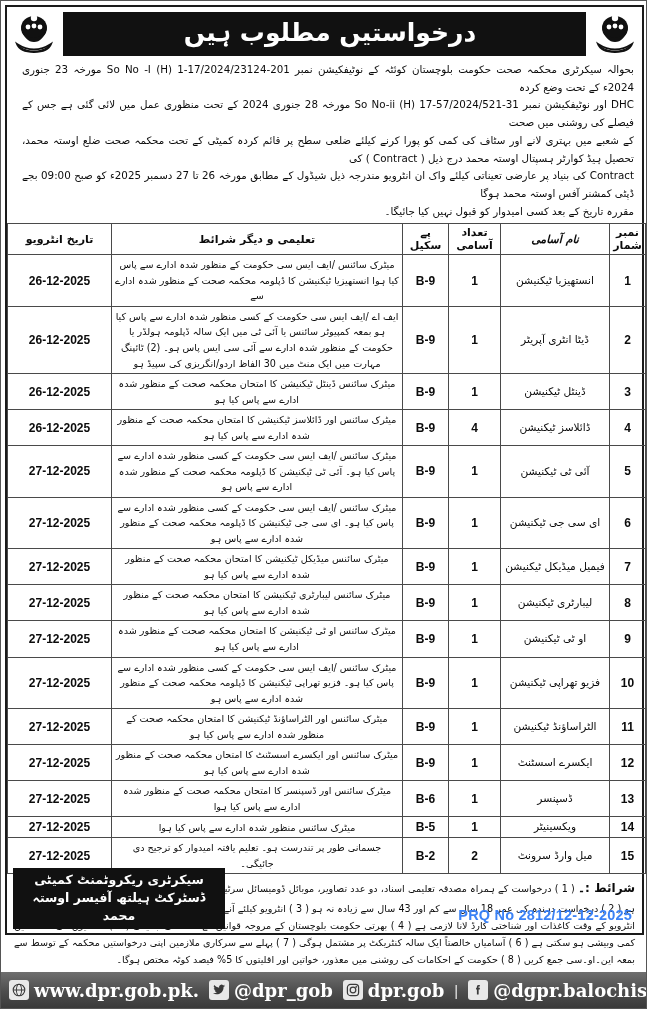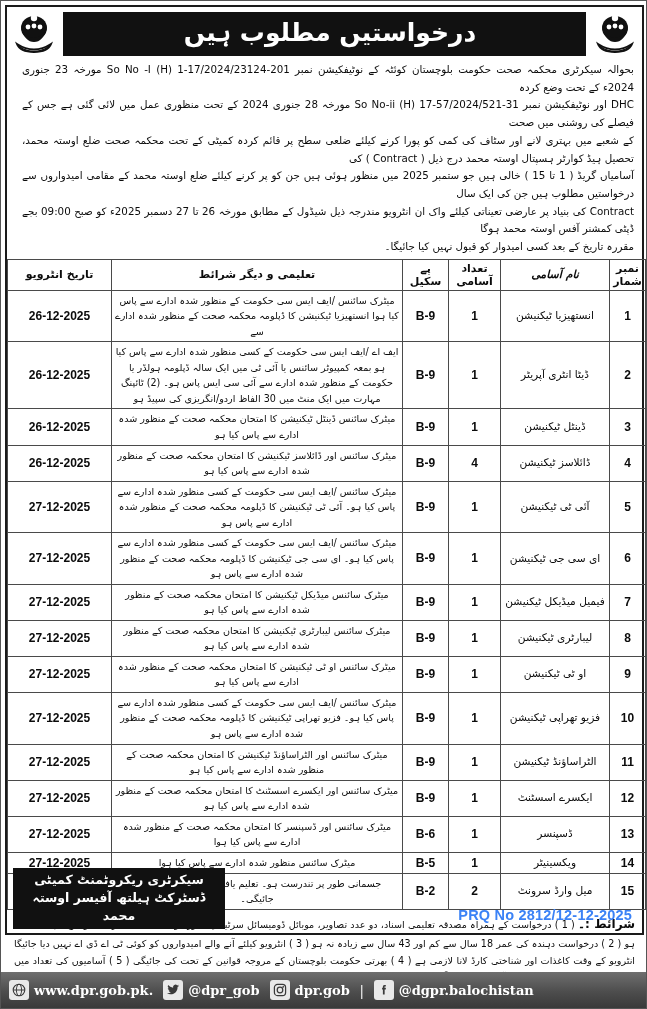--- a/index.html
+++ b/index.html
@@ -168,21 +168,21 @@
     align-items: center;
     gap: 10px;
     padding: 0 8px;
     color: #fff;
   }
   .fitem {
     display: flex;
     align-items: center;
     gap: 5px;
     font-family: "DejaVu Serif", serif;
-    font-size: 13px;
+    font-size: 18px;
     font-weight: bold;
     white-space: nowrap;
   }
   .fico {
     width: 20px; height: 20px;
     display: inline-flex;
     align-items: center;
     justify-content: center;
     background: #e9e9e9;
     color: #3a3a3a;
@@ -228,21 +228,20 @@
           <path d="M6 33 q17 11 34 0 q-3 8 -17 8 q-14 0 -17 -8z" fill="none" stroke="#111" stroke-width="2"></path>
           <path d="M9 36 q14 9 28 0" fill="none" stroke="#111" stroke-width="1.4"></path>
         </svg>
       </span>
     </div>
 
     <div class="intro">
       <p>بحوالہ سیکرٹری محکمہ صحت حکومت بلوچستان کوئٹہ کے نوٹیفکیشن نمبر 201-17/2024/23124-1 (H) So No -I مورخہ 23 جنوری 2024ء کے تحت وضع کردہ</p>
       <p>DHC اور نوٹیفکیشن نمبر 31-57/2024/521-17 (H) So No-ii مورخہ 28 جنوری 2024 کے تحت منظوری عمل میں لائی گئی ہے جس کے فیصلے کی روشنی میں صحت</p>
       <p>کے شعبے میں بہتری لانے اور سٹاف کی کمی کو پورا کرنے کیلئے ضلعی سطح پر قائم کردہ کمیٹی کے تحت محکمہ صحت ضلع اوستہ محمد، تحصیل ہیڈ کوارٹر ہسپتال اوستہ محمد درج ذیل ( Contract ) کی</p>
-      <p>آسامیاں گریڈ ( 1 تا 15 ) خالی ہیں جو ستمبر 2025 میں منظور ہوئی ہیں جن کو پر کرنے کیلئے ضلع اوستہ محمد کے مقامی امیدواروں سے درخواستیں مطلوب ہیں جن کی ایک سال</p>
       <p>Contract کی بنیاد پر عارضی تعیناتی کیلئے واک ان انٹرویو مندرجہ ذیل شیڈول کے مطابق مورخہ 26 تا 27 دسمبر 2025ء کو صبح 09:00 بجے ڈپٹی کمشنر آفس اوستہ محمد ہوگا</p>
       <p>مقررہ تاریخ کے بعد کسی امیدوار کو قبول نہیں کیا جائیگا۔</p>
     </div>
 
     <table class="jobs">
       <thead>
         <tr>
           <th class="c-sr">نمبر شمار</th>
           <th class="c-title">نام آسامی</th>
           <th class="c-num">تعداد آسامی</th>

